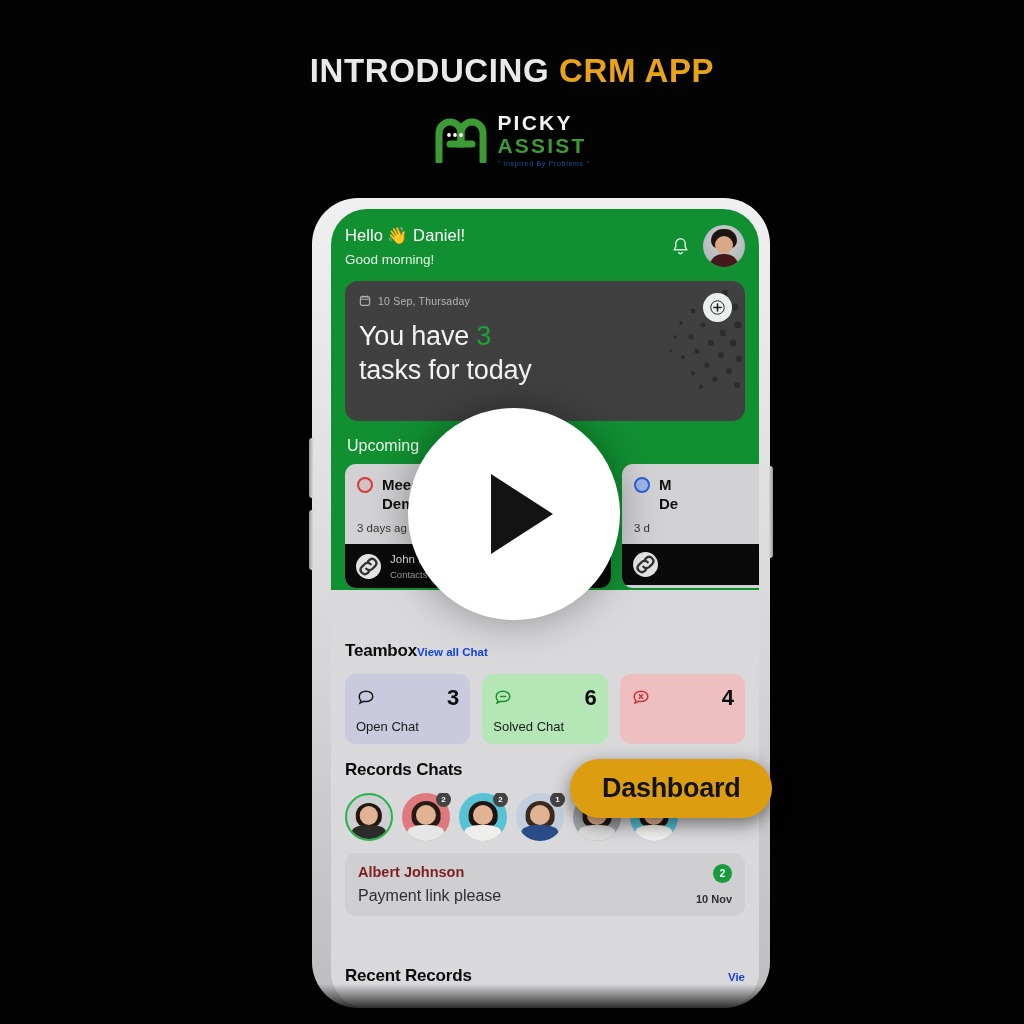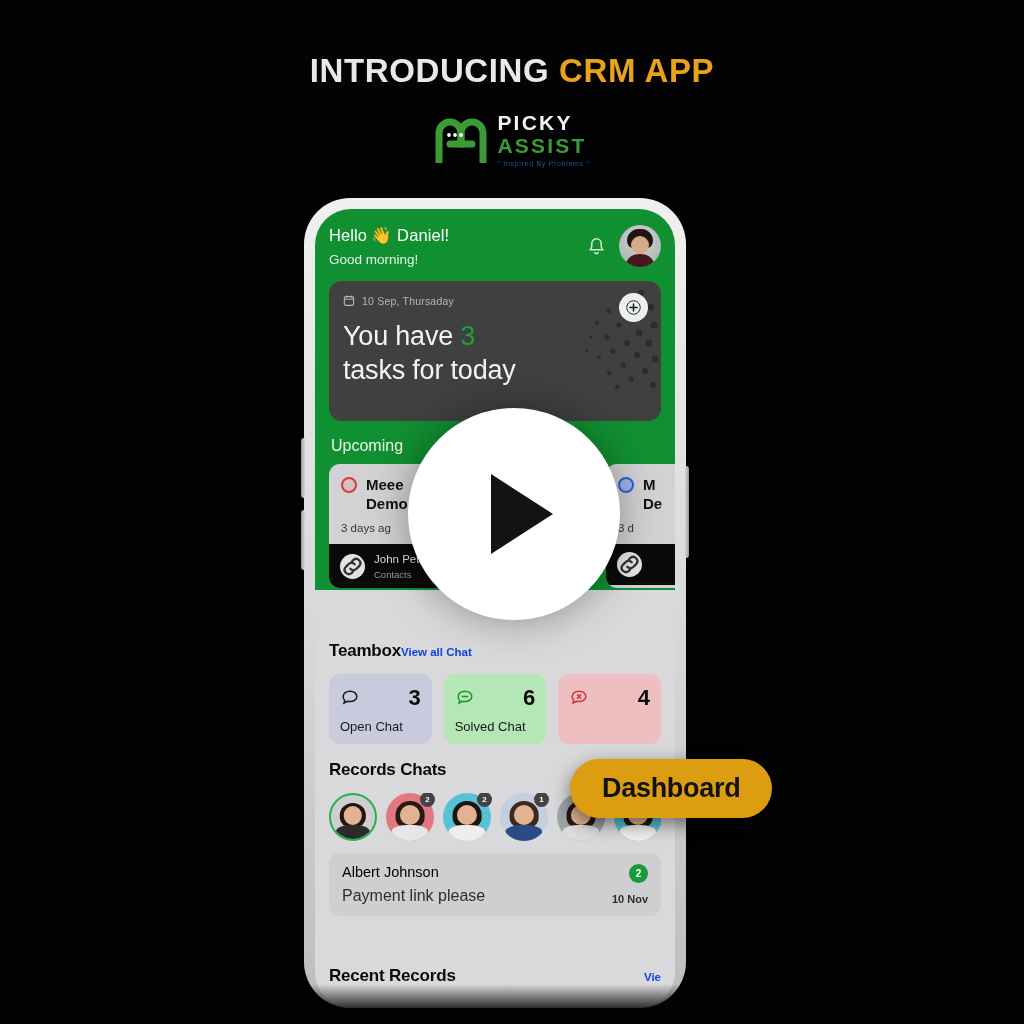--- a/index.html
+++ b/index.html
@@ -36,25 +36,25 @@
     color: #3d9b35; font-size: 21px; font-weight: bold;
     letter-spacing: 2.2px; margin-top: 2px;
   }
   .logo-tag {
     color: #1e5aa8; font-size: 7px; letter-spacing: 0.7px;
     margin-top: 4px; text-align: center; opacity: .95;
   }
 
   
   .phone {
-    position: absolute; left: 304px; top: 198px;
-    width: 382px; height: 810px;
+    position: absolute; left: 312px; top: 198px;
+    width: 458px; height: 810px;
     background: linear-gradient(180deg,#f0f0f0 0%, #d7d7d9 55%, #bdbdc0 100%);
     border-radius: 46px;
-    padding: 11px 11px 0 11px;
+    padding: 11px 11px 0 19px;
     box-shadow: 0 14px 50px rgba(0,0,0,.75);
   }
   .phone-screen {
     position: relative; width: 100%; height: 100%;
     border-radius: 36px; overflow: hidden;
     background: #d9d9dc;
   }
   .btn-vol {
     position: absolute; left: -3px; width: 4px;
     background: linear-gradient(90deg,#9a9a9d,#d8d8da);
@@ -191,21 +191,21 @@
     width: 60%; height: 56%; border-radius: 50% 50% 38% 38%; }
   .p-face { position: absolute; left: 50%; top: 26%; transform: translateX(-50%);
     width: 42%; height: 42%; border-radius: 50%; background: #e2b392; }
   .p-body { position: absolute; left: 50%; bottom: -6%; transform: translateX(-50%);
     width: 78%; height: 38%; border-radius: 40% 40% 0 0; }
 
   .chat-item {
     margin-top: 12px; background: #cfcfd2; border-radius: 11px;
     padding: 11px 13px; display: flex; align-items: flex-start; justify-content: space-between;
   }
-  .chat-name { color: #000000; font-size: 14.5px; font-weight: normal; }
+  .chat-name { color: #7f1d1d; font-size: 14.5px; font-weight: bold; }
   .chat-msg { color: #2e2e2e; font-size: 16px; margin-top: 7px; }
   .chat-right { text-align: right; }
   .chat-badge {
     width: 19px; height: 19px; border-radius: 50%; background: #179b3c;
     color: #fff; font-size: 10px; font-weight: bold;
     display: flex; align-items: center; justify-content: center; margin-left: auto;
   }
   .chat-date { color: #2e2e2e; font-size: 11px; font-weight: bold; margin-top: 10px; }
 
   .last-sec { display: flex; align-items: baseline; justify-content: space-between; margin-top: 15px; }

